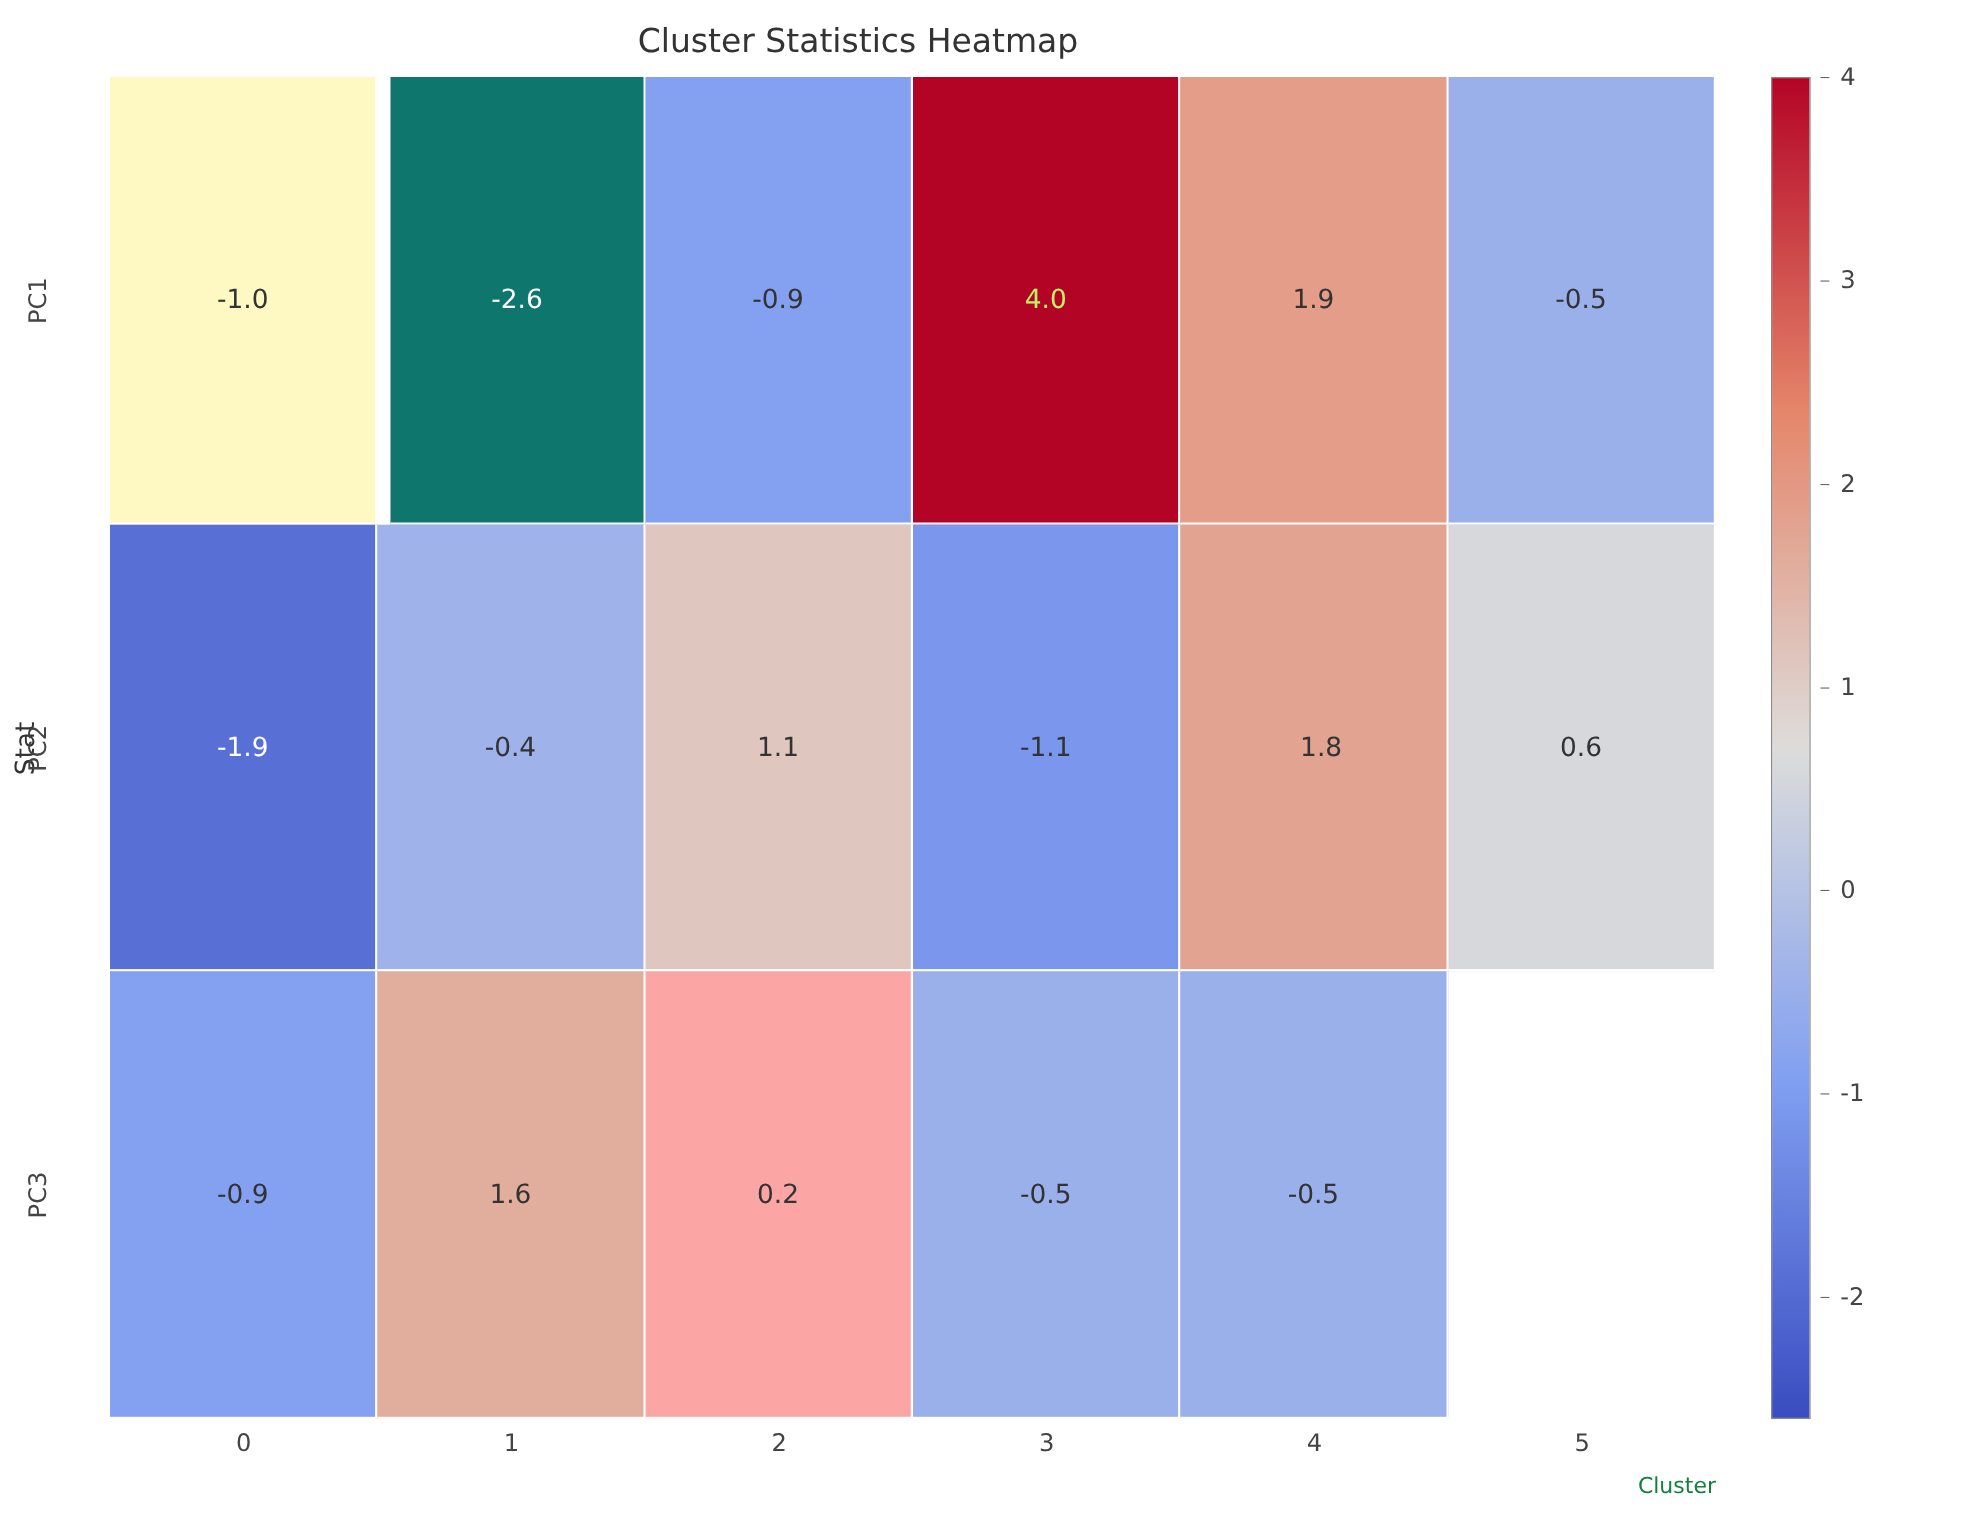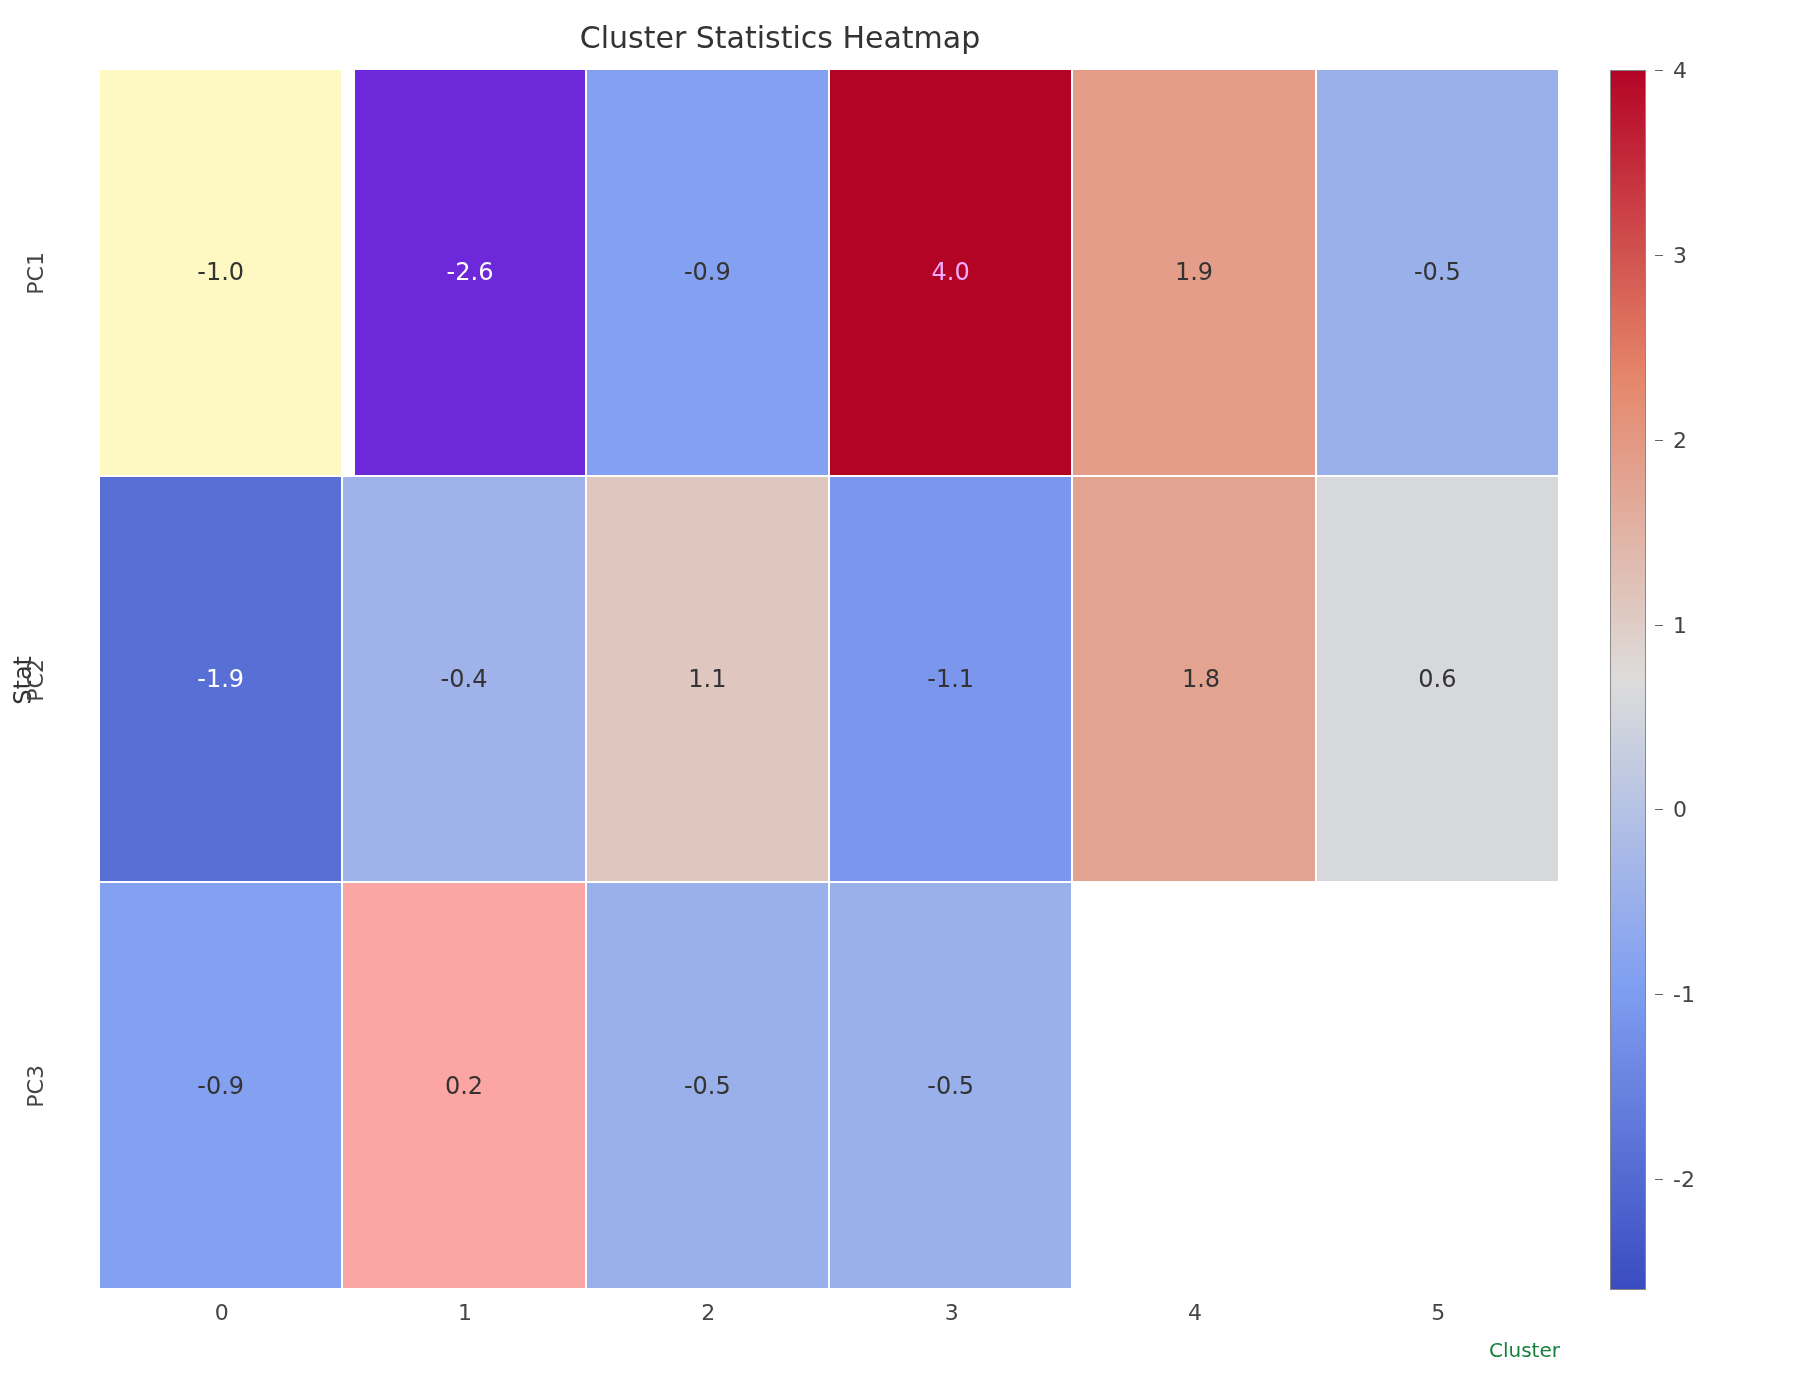--- a/index.html
+++ b/index.html
@@ -142,32 +142,33 @@
 </style>
 </head>
 <body>
 
 <div class="chart-wrap">
   <div class="title">Cluster Statistics Heatmap</div>
 
   <div class="plot-area">
     <div class="heatmap" id="heatmap" style="grid-template-columns: repeat(6, 1fr); grid-template-rows: repeat(3, 1fr);">
         <div class="cell" style="background: #fef9c3; color: rgb(51, 51, 51); border-right: 2px solid rgb(255, 255, 255); border-bottom: 2px solid rgb(255, 255, 255);">-1.0</div>
-        <div class="cell" style="background: #6d28d9; color: rgb(255, 255, 255); border-right: 2px solid rgb(255, 255, 255); border-bottom: 2px solid rgb(255, 255, 255); margin-left: 12px;">-2.6</div>
+        <div class="cell" style="background: #0f766e; color: rgb(255, 255, 255); border-right: 2px solid rgb(255, 255, 255); border-bottom: 2px solid rgb(255, 255, 255); margin-left: 12px;">-2.6</div>
         <div class="cell" style="background: rgb(131, 161, 240); color: rgb(51, 51, 51); border-right: 2px solid rgb(255, 255, 255); border-bottom: 2px solid rgb(255, 255, 255);">-0.9</div>
-        <div class="cell" style="background: rgb(180, 4, 38); color: #f0abfc; border-right: 2px solid rgb(255, 255, 255); border-bottom: 2px solid rgb(255, 255, 255);">4.0</div>
+        <div class="cell" style="background: rgb(180, 4, 38); color: #bef264; border-right: 2px solid rgb(255, 255, 255); border-bottom: 2px solid rgb(255, 255, 255);">4.0</div>
         <div class="cell" style="background: rgb(227, 157, 137); color: rgb(51, 51, 51); border-right: 2px solid rgb(255, 255, 255); border-bottom: 2px solid rgb(255, 255, 255);">1.9</div>
         <div class="cell" style="background: rgb(153, 176, 235); color: rgb(51, 51, 51); border-right: 2px solid rgb(255, 255, 255); border-bottom: 2px solid rgb(255, 255, 255);">-0.5</div>
         <div class="cell" style="background: rgb(88, 111, 213); color: rgb(255, 255, 255); border-right: 2px solid rgb(255, 255, 255); border-bottom: 2px solid rgb(255, 255, 255);">-1.9</div>
         <div class="cell" style="background: rgb(159, 179, 234); color: rgb(51, 51, 51); border-right: 2px solid rgb(255, 255, 255); border-bottom: 2px solid rgb(255, 255, 255);">-0.4</div>
         <div class="cell" style="background: rgb(223, 199, 192); color: rgb(51, 51, 51); border-right: 2px solid rgb(255, 255, 255); border-bottom: 2px solid rgb(255, 255, 255);">1.1</div>
         <div class="cell" style="background: rgb(122, 151, 237); color: rgb(51, 51, 51); border-right: 2px solid rgb(255, 255, 255); border-bottom: 2px solid rgb(255, 255, 255);">-1.1</div>
         <div class="cell" style="background: rgb(226, 163, 144); color: rgb(51, 51, 51); border-right: 2px solid rgb(255, 255, 255); border-bottom: 2px solid rgb(255, 255, 255); padding-left: 14px;">1.8</div>
         <div class="cell" style="background: rgb(215, 216, 220); color: rgb(51, 51, 51); border-right: 2px solid rgb(255, 255, 255); border-bottom: 2px solid rgb(255, 255, 255);">0.6</div>
         <div class="cell" style="background: rgb(131, 161, 240); color: rgb(51, 51, 51); border-right: 2px solid rgb(255, 255, 255); border-bottom: 2px solid rgb(255, 255, 255);">-0.9</div>
+        <div class="cell" style="background: rgb(225, 173, 157); color: rgb(51, 51, 51); border-right: 2px solid rgb(255, 255, 255); border-bottom: 2px solid rgb(255, 255, 255);">1.6</div>
         <div class="cell" style="background: #fca5a5; color: rgb(51, 51, 51); border-right: 2px solid rgb(255, 255, 255); border-bottom: 2px solid rgb(255, 255, 255);">0.2</div>
         <div class="cell" style="background: rgb(153, 176, 235); color: rgb(51, 51, 51); border-right: 2px solid rgb(255, 255, 255); border-bottom: 2px solid rgb(255, 255, 255);">-0.5</div>
         <div class="cell" style="background: rgb(153, 176, 235); color: rgb(51, 51, 51); border-right: 2px solid rgb(255, 255, 255); border-bottom: 2px solid rgb(255, 255, 255);">-0.5</div>
       </div>
   </div>
 
   <div class="yaxis-title">
     <span>Stat</span>
   </div>
   <div class="ylabels" id="ylabels" style="grid-template-rows: repeat(3, 1fr);">

